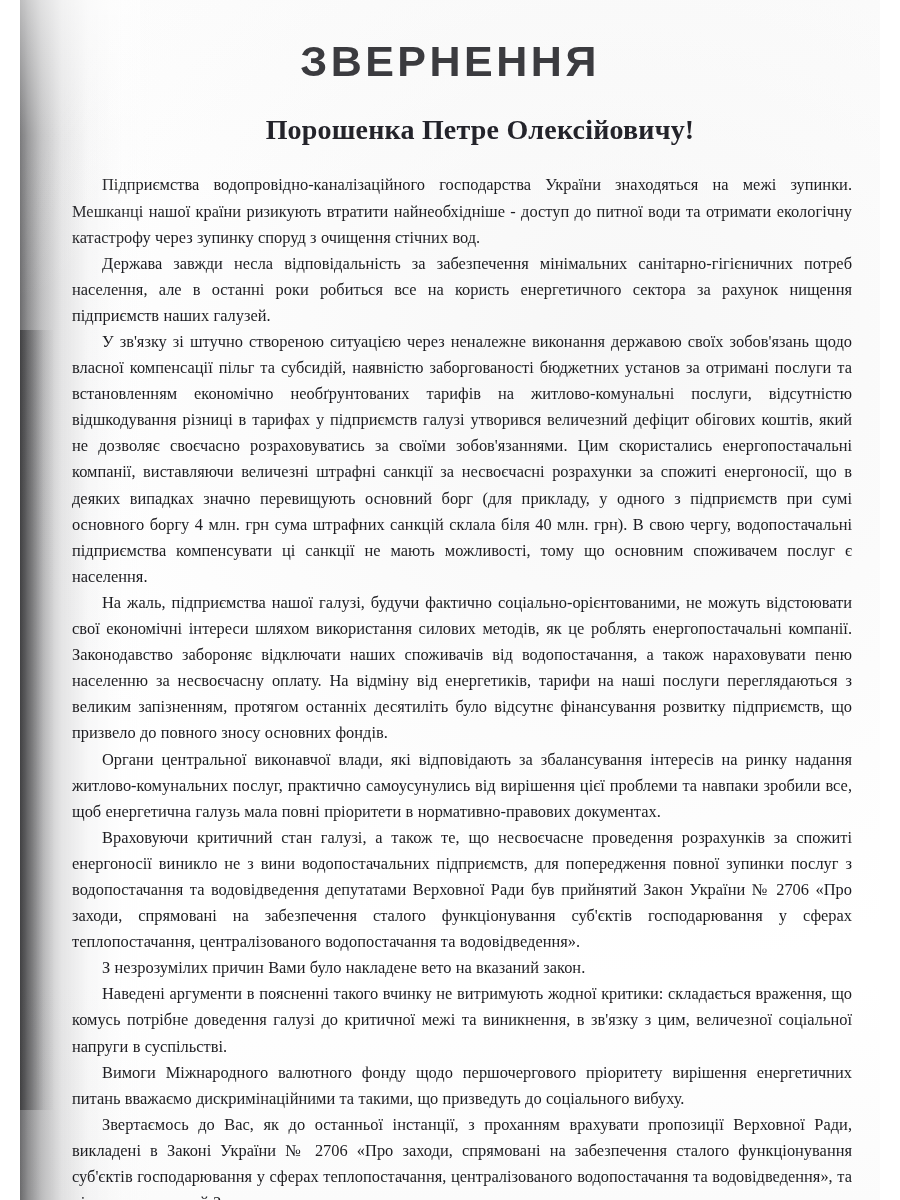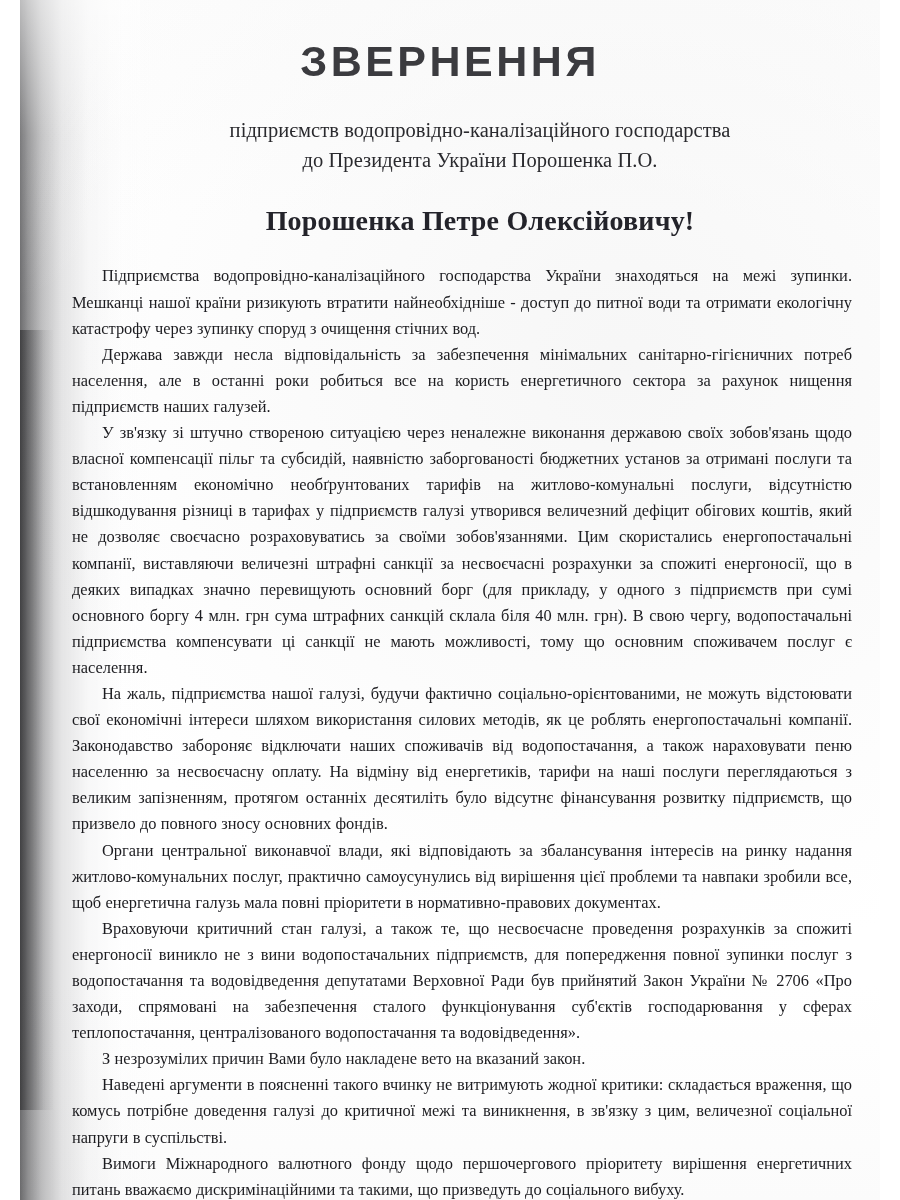--- a/index.html
+++ b/index.html
@@ -155,24 +155,20 @@
 <body>
 
 <div id="page">
 
   <div id="paper-tone"></div>
 
   <div id="content">
 
     <h1 class="doc-title">ЗВЕРНЕННЯ</h1>
 
-    <div class="doc-subtitle">
-      <span class="sub-line">підприємств водопровідно-каналізаційного господарства</span>
-      <span class="sub-line">до Президента України Порошенка П.О.</span>
-    </div>
 
     <h2 class="doc-greeting">Порошенка Петре Олексійовичу!</h2>
 
     <div id="body-block">
       <p class="para">Підприємства водопровідно-каналізаційного господарства України знаходяться на межі зупинки. Мешканці нашої країни ризикують втратити найнеобхідніше - доступ до питної води та отримати екологічну катастрофу через зупинку споруд з очищення стічних вод.</p>
       <p class="para">Держава завжди несла відповідальність за забезпечення мінімальних санітарно-гігієничних потреб населення, але в останні роки робиться все на користь енергетичного сектора за рахунок нищення підприємств наших галузей.</p>
       <p class="para">У зв'язку зі штучно створеною ситуацією через неналежне виконання державою своїх зобов'язань щодо власної компенсації пільг та субсидій, наявністю заборгованості бюджетних установ за отримані послуги та встановленням економічно необґрунтованих тарифів на житлово-комунальні послуги, відсутністю відшкодування різниці в тарифах у підприємств галузі утворився величезний дефіцит обігових коштів, який не дозволяє своєчасно розраховуватись за своїми зобов'язаннями. Цим скористались енергопостачальні компанії, виставляючи величезні штрафні санкції за несвоєчасні розрахунки за спожиті енергоносії, що в деяких випадках значно перевищують основний борг (для прикладу, у одного з підприємств при сумі основного боргу 4 млн. грн сума штрафних санкцій склала біля 40 млн. грн). В свою чергу, водопостачальні підприємства компенсувати ці санкції не мають можливості, тому що основним споживачем послуг є населення.</p>
       <p class="para">На жаль, підприємства нашої галузі, будучи фактично соціально-орієнтованими, не можуть відстоювати свої економічні інтереси шляхом використання силових методів, як це роблять енергопостачальні компанії. Законодавство забороняє відключати наших споживачів від водопостачання, а також нараховувати пеню населенню за несвоєчасну оплату. На відміну від енергетиків, тарифи на наші послуги переглядаються з великим запізненням, протягом останніх десятиліть було відсутнє фінансування розвитку підприємств, що призвело до повного зносу основних фондів.</p>
       <p class="para">Органи центральної виконавчої влади, які відповідають за збалансування інтересів на ринку надання житлово-комунальних послуг, практично самоусунулись від вирішення цієї проблеми та навпаки зробили все, щоб енергетична галузь мала повні пріоритети в нормативно-правових документах.</p>
       <p class="para">Враховуючи критичний стан галузі, а також те, що несвоєчасне проведення розрахунків за спожиті енергоносії виникло не з вини водопостачальних підприємств, для попередження повної зупинки послуг з водопостачання та водовідведення депутатами Верховної Ради був прийнятий Закон України № 2706 «Про заходи, спрямовані на забезпечення сталого функціонування суб'єктів господарювання у сферах теплопостачання, централізованого водопостачання та водовідведення».</p>

